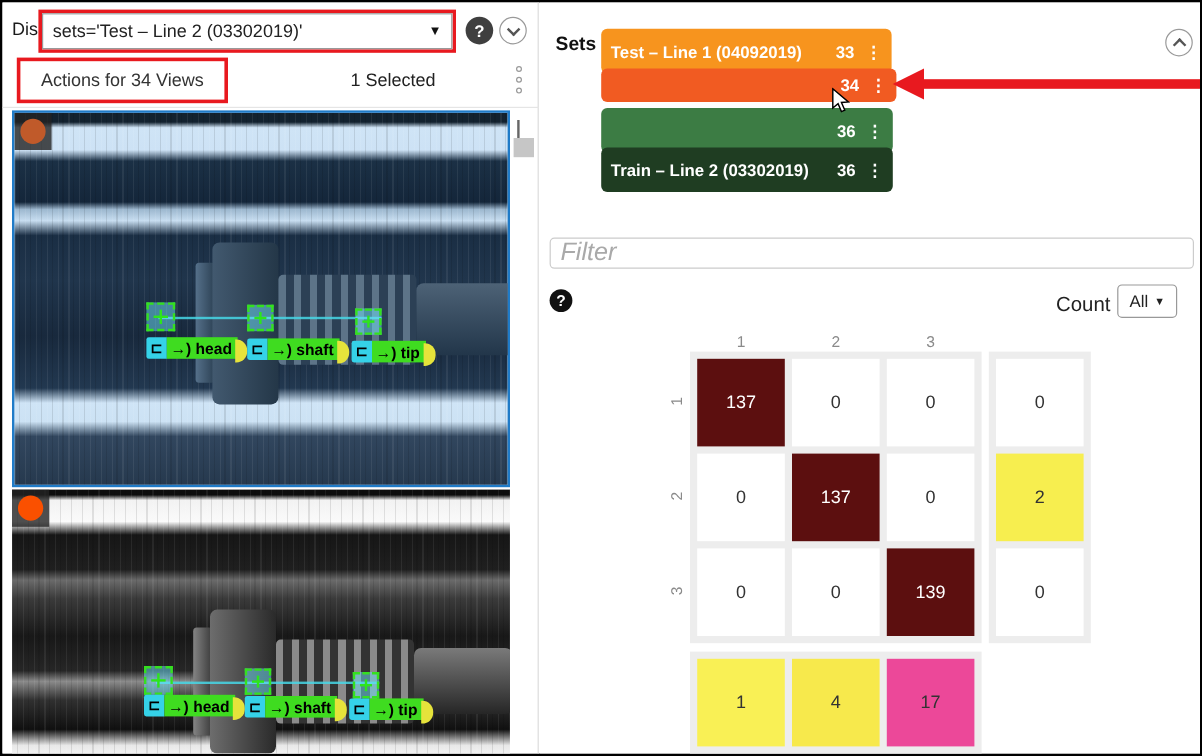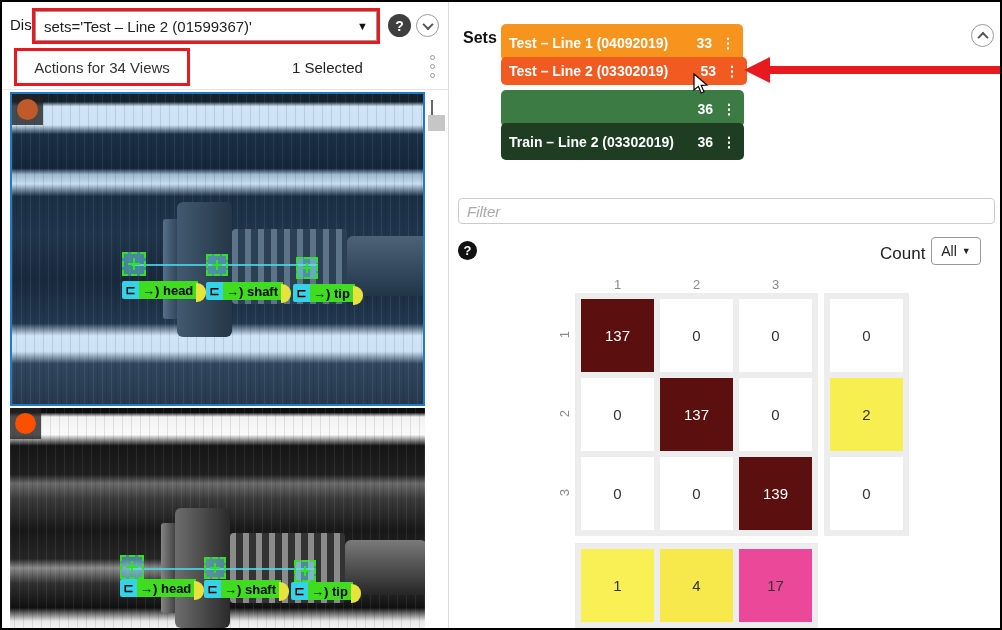--- a/index.html
+++ b/index.html
@@ -66,21 +66,21 @@
   .sets-title { position:absolute; left:13px; top:27px; font-size:16px; font-weight:bold; color:#111; }
   .setbtn { position:absolute; left:51px; height:37px; border-radius:5px; display:flex; align-items:center; padding:0 8px; color:#fff; font-size:14px; font-weight:bold; cursor:pointer; }
   .setbtn .cnt { margin-left:auto; padding-left:14px; }
   .setbtn .kb { margin-left:9px; font-size:14px; letter-spacing:0; }
   .collapse-circle { position:absolute; left:521px; top:22px; }
   .arrow-shaft { position:absolute; left:318px; top:64px; width:232px; height:8px; background:#e8191f; }
   .arrow-head { position:absolute; left:294px; top:55px; width:0; height:0; border-top:13px solid transparent; border-bottom:13px solid transparent; border-right:26px solid #e8191f; }
   .cursor { position:absolute; left:243px; top:71px; }
   .stats { position:absolute; left:0; top:160px; width:100%; text-align:center; font-size:16px; color:#1a1a1a; }
   .stats .info { display:inline-flex; width:18px; height:18px; border-radius:50%; background:#111; color:#fff; align-items:center; justify-content:center; font-family:"Liberation Serif",serif; font-style:italic; font-weight:bold; font-size:13px; vertical-align:-3px; margin-left:5px; }
-  .filter { position:absolute; left:8px; top:196px; width:537px; height:26px; border:1px solid #ccc; border-radius:4px; padding:0 8px; font-size:15px; font-style:italic; color:#333; outline:none; }
+  .filter { position:absolute; left:8px; top:196px; width:537px; height:26px; border:1px solid #ccc; border-radius:4px; padding:0 8px; font-size:21px; font-style:italic; color:#333; outline:none; }
   .filter::placeholder { color:#a9a9a9; font-style:italic; }
   .cm-title { position:absolute; left:8px; top:239px; font-size:17px; font-weight:bold; color:#111; display:flex; align-items:center; gap:7px; }
   .cm-title .q { width:19px; height:19px; border-radius:50%; background:#111; color:#fff; font-size:13px; display:flex; align-items:center; justify-content:center; }
   .count-lbl { position:absolute; left:430px; top:242px; font-size:17px; color:#222; }
   .count-dd { position:absolute; left:481px; top:235px; width:50px; height:28px; border:1px solid #999; border-radius:4px; display:flex; align-items:center; justify-content:center; gap:5px; font-size:14px; color:#222; background:#fff; cursor:pointer; }
   .count-dd .caret { font-size:9px; }
   .col-heads { position:absolute; left:131px; top:275px; display:flex; gap:6px; }
   .col-heads span { width:73px; text-align:center; font-size:13px; color:#8a8a8a; }
   .row-head { position:absolute; left:104px; width:20px; text-align:center; font-size:13px; color:#8a8a8a; transform:rotate(-90deg); }
   .grid-main { position:absolute; left:125px; top:291px; width:243px; padding:6px; background:#ededed; display:grid; grid-template-columns:repeat(3,73px); grid-auto-rows:73px; gap:6px; }
@@ -90,21 +90,21 @@
 </style>
 </head>
 <body>
 
 <div class="frame">
 
   <div class="left">
     <div class="lbl-display">Display</div>
     <div class="display-select-wrap red-box">
       <div class="display-select">
-        <span>sets='Test – Line 2 (01599367)'</span>
+        <span>sets='Test – Line 2 (03302019)'</span>
         <span class="caret">▼</span>
       </div>
     </div>
     <div class="circle-icon help-dark" style="left:386px; top:12px;">?</div>
     <div class="circle-icon ring" style="left:414px; top:12px;">
         <span class="chev down"></span>
       </div>
 
     <div class="actions-box red-box">
       <span>Actions for 34 Views</span>
@@ -201,22 +201,21 @@
 
   <div class="right">
     <div class="sets-title">Sets</div>
 
     <div class="setbtn" style="top: 22px; width: 242px; background: rgb(247, 148, 30);">
       <span>Test – Line 1 (04092019)</span>
       <span class="cnt">33</span>
       <span class="kb">⋮</span>
     </div>
     <div class="setbtn" style="top: 55px; width: 246px; height: 28px; background: rgb(241, 91, 34);">
-      <span>Test – Line 2 (03302019)</span>
-      <span class="cnt">53</span>
+      <span class="cnt">34</span>
       <span class="kb">⋮</span>
     </div>
     <div class="setbtn" style="top: 88px; width: 243px; background: rgb(60, 124, 68);">
       <span class="cnt">36</span>
       <span class="kb">⋮</span>
     </div>
     <div class="setbtn" style="top: 121px; width: 243px; background: rgb(31, 61, 34);">
       <span>Train – Line 2 (03302019)</span>
       <span class="cnt">36</span>
       <span class="kb">⋮</span>

